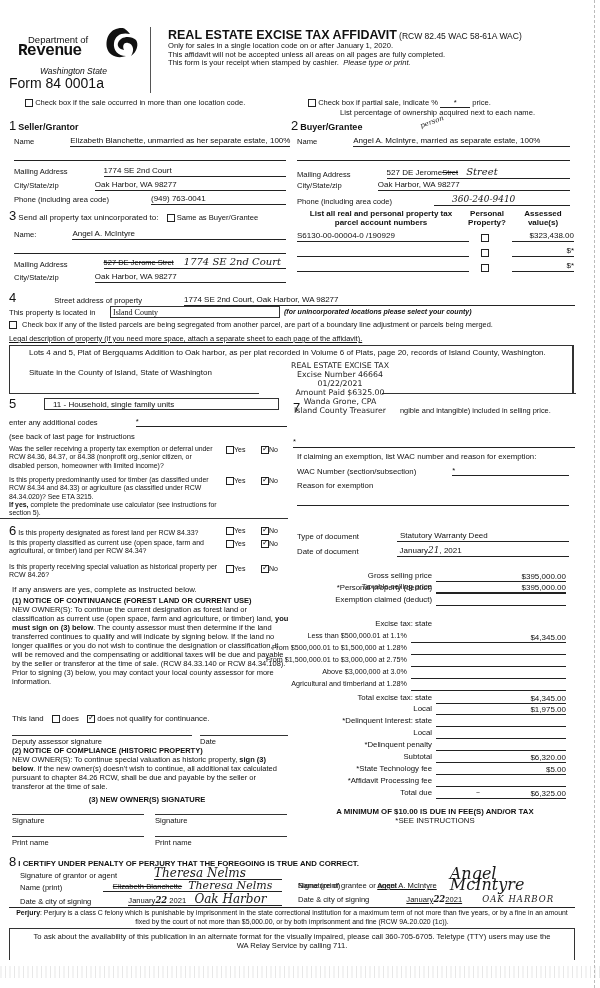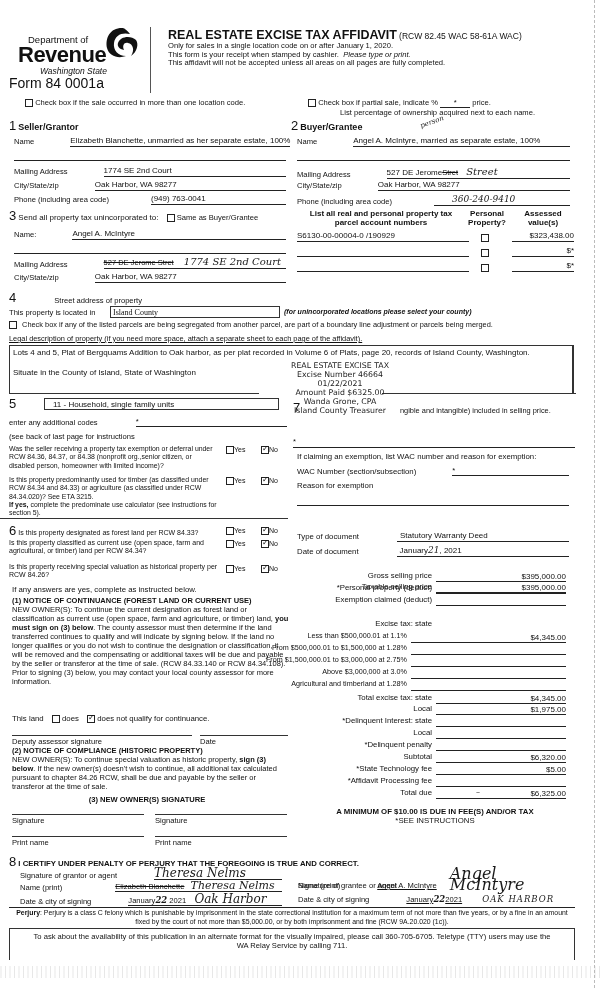--- a/index.html
+++ b/index.html
@@ -19,38 +19,38 @@
   .secnum { font-size: 13px; }
   .stamp { font-family: "DejaVu Sans", sans-serif; font-size: 7.8px; text-align: center; line-height: 1.15; color: #222; }
   .rightedge { position: absolute; right: 0; top: 0; width: 6px; height: 988px; border-left: 1px dashed #bbb; }
   .noise { position: absolute; left: 0; top: 966px; width: 600px; height: 12px; background: repeating-linear-gradient(90deg, #eee 0 2px, #fff 2px 5px, #ddd 5px 6px, #fff 6px 9px); opacity: 0.7; }
 </style>
 </head>
 <body>
 
 <div class="abs" style="left:18px;top:28px;width:120px;height:46px;">
   <div class="abs" style="left:10px;top:6px;font-size:9.5px;">Department of</div>
-  <div class="abs" style="left:0;top:14px;font-family:Liberation Sans, sans-serif;font-weight:bold;font-size:22px;letter-spacing:-0.5px;">Revenue</div>
+  <div class="abs" style="left:0;top:14px;font-family:Liberation Mono, monospace;font-weight:bold;font-size:16px;letter-spacing:-0.5px;">Revenue</div>
   <div class="abs" style="left:22px;top:38px;font-size:8.5px;font-style:italic;">Washington State</div>
   <svg class="abs" style="left:86px;top:-2px;" width="36" height="34" viewBox="0 0 36 34">
     <path d="M18 2 C6 2 1 12 3 22 C5 30 14 33 22 30 C14 30 9 24 10 17 C11 9 18 6 26 8 C22 3 20 2 18 2Z" fill="#111"></path>
     <path d="M14 17 C16 10 27 9 32 14 C35 18 33 26 27 30 C31 24 29 18 24 17 C20 16 18 20 20 24 C15 23 13 20 14 17Z" fill="#111"></path>
   </svg>
 </div>
 <div class="abs" style="left:9px;top:75px;font-size:14px;">Form 84 0001a</div>
 <div class="abs" style="left:150px;top:27px;width:1px;height:66px;background:#555;"></div>
 
 <div class="abs" style="left:168px;top:28px;white-space:nowrap;">
   <span style="font-size:12.5px;font-weight:bold;">REAL ESTATE EXCISE TAX AFFIDAVIT</span>
   <span style="font-size:8.5px;">(RCW 82.45 WAC 58-61A WAC)</span>
 </div>
 <div class="abs" style="left:168px;top:42px;font-size:7.6px;line-height:1.15;">
   <div>Only for sales in a single location code on or after January 1, 2020.</div>
+  <div>This affidavit will not be accepted unless all areas on all pages are fully completed.</div>
   <div><span>This form is your receipt when stamped by cashier.</span>&nbsp; <i>Please type or print.</i></div>
-  <div>This affidavit will not be accepted unless all areas on all pages are fully completed.</div>
 </div>
 
 <div class="abs" style="left:25px;top:98px;font-size:7.6px;">
   <span class="cb"></span>
   <span>Check box if the sale occurred in more than one location code.</span>
 </div>
 <div class="abs" style="left:308px;top:98px;font-size:7.6px;white-space:nowrap;">
   <span class="cb"></span>
   <span>Check box if partial sale, indicate %</span>
   <span class="ul" style="display:inline-block;width:30px;text-align:center;">*</span>
@@ -145,32 +145,33 @@
 </div>
 <div class="abs" style="left:297px;top:261px;width:277px;height:14px;">
   <span class="abs ul" style="left:0;top:0;width:172px;height:11px;"></span>
   <span class="abs cb" style="left:184px;top:2px;"></span>
   <span class="abs val ul right" style="left:215px;top:0;width:62px;">$*</span>
 </div>
 
 <div class="row" style="left:9px;top:290px;width:566px;">
   <span class="secnum">4</span>
   <span class="lbl" style="margin-left:4px;">Street address of property</span>
+  <span class="val ul" style="flex:1;margin-left:8px;">1774 SE 2nd Court, Oak Harbor, WA 98277</span>
 </div>
 <div class="abs" style="left:9px;top:308px;white-space:nowrap;">
   <span>This property is located in</span>
 </div>
 <div class="abs" style="left:110px;top:306px;width:170px;height:12px;border:1px solid #333;font-family:'Liberation Serif',serif;font-size:8px;padding-left:2px;line-height:11px;">Island County</div>
 <div class="abs" style="left:284px;top:308px;font-size:7px;font-weight:bold;font-style:italic;white-space:nowrap;">(for unincorporated locations please select your county)</div>
 <div class="abs" style="left:9px;top:321px;white-space:nowrap;font-size:7.4px;">
   <span class="cb"></span>
   <span style="margin-left:3px;">Check box if any of the listed parcels are being segregated from another parcel, are part of a boundary line adjustment or parcels being merged.</span>
 </div>
 <div class="abs" style="left:9px;top:335px;font-size:7.4px;white-space:nowrap;text-decoration:underline;text-decoration-thickness:0.5px;">Legal description of property (if you need more space, attach a separate sheet to each page of the affidavit).</div>
-<div class="abs" style="left:9px;top:345px;width:565px;height:48px;border:1px solid #333;border-right-width:2px;border-bottom:none;padding:2px 3px;font-size:8px;line-height:1.25;">
+<div class="abs" style="left:9px;top:345px;width:565px;height:48px;border:1px solid #333;border-right-width:2px;border-bottom:none;padding:2px 19px;font-size:8px;line-height:1.25;">
   <div style="width:560px;">Lots 4 and 5, Plat of Bergquams Addition to Oak harbor, as per plat recorded in Volume 6 of Plats, page 20, records of Island County, Washington.</div>
   <div style="margin-top:10px;">Situate in the County of Island, State of Washington</div>
 </div>
 <div class="abs" style="left:9px;top:393px;width:250px;border-top:1px solid #333;"></div>
 <div class="abs" style="left:382px;top:393px;width:194px;border-top:1px solid #333;"></div>
 
 <div class="abs stamp" style="left:290px;top:362px;width:100px;">
   <div>REAL ESTATE EXCISE TAX</div>
   <div>Excise Number 46664</div>
   <div>01/22/2021</div>
@@ -345,21 +346,21 @@
   <span class="secnum">8</span>
   <span class="bold" style="font-size:7.8px;">I CERTIFY UNDER PENALTY OF PERJURY THAT THE FOREGOING IS TRUE AND CORRECT.</span>
 </div>
 
 <div class="row" style="left:20px;top:868px;width:262px;">
   <span class="lbl">Signature of grantor or agent</span>
   <span class="ul hand" style="flex:1;margin-left:3px;font-size:12px;line-height:11px;">Theresa Nelms</span>
 </div>
 <div class="row" style="left:20px;top:881px;width:262px;">
   <span class="lbl">Name (print)</span>
-  <span class="ul" style="flex:1;margin-left:19px;white-space:nowrap;">
+  <span class="ul" style="flex:1;margin-left:7px;white-space:nowrap;text-align:center;">
     <span style="text-decoration:line-through;">Elizabeth Blanchette</span>
     <span class="hand" style="font-size:11px;margin-left:4px;line-height:10px;">Theresa Nelms</span>
   </span>
 </div>
 <div class="row" style="left:20px;top:894px;width:262px;">
   <span class="lbl">Date &amp; city of signing</span>
   <span class="ul" style="flex:1;margin-left:3px;white-space:nowrap;">
     <span>January</span><span class="hand bold" style="font-size:8.5px;">22</span>
     <span>2021</span>
     <span class="hand" style="font-size:12px;margin-left:6px;line-height:10px;">Oak Harbor</span>

